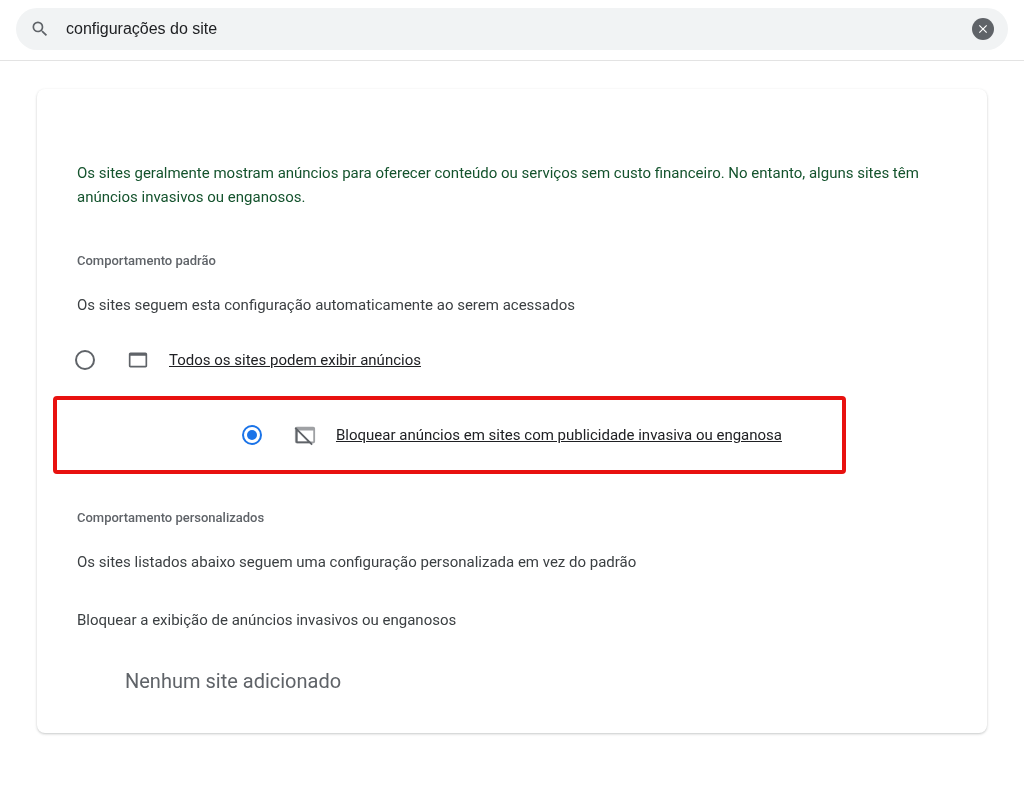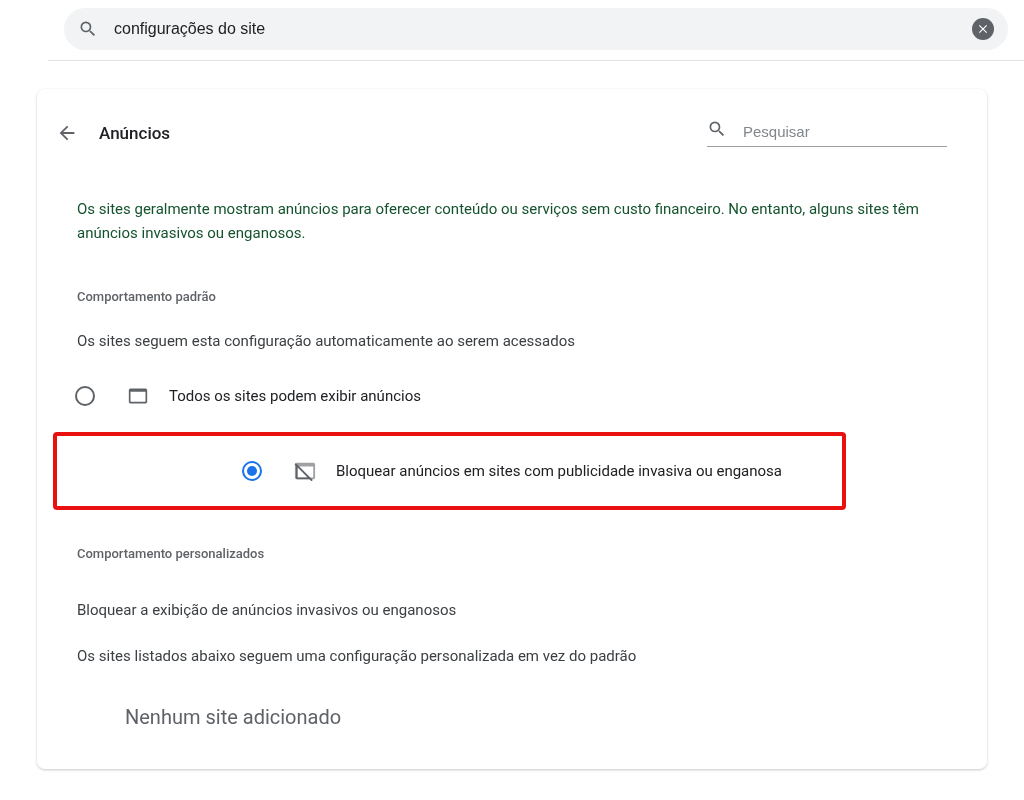--- a/index.html
+++ b/index.html
@@ -8,21 +8,20 @@
       background: #fff;
       width: 1024px;
       height: 800px;
       overflow: hidden;
       color: #202124;
     }
     .searchbar-wrap {
       padding: 8px 16px 10px 16px;
       border-bottom: 1px solid #e3e3e3;
       background: #fff;
-      margin-left: 48px;
     }
     .searchbar {
       display: flex;
       align-items: center;
       background: #f1f3f4;
       border-radius: 26px;
       height: 42px;
       padding: 0 14px;
     }
     .searchbar .search-icon svg { display: block; }
@@ -115,20 +114,21 @@
       margin-top: 28px;
     }
 
     .radio-row {
       display: flex;
       align-items: center;
       margin-top: 28px;
       cursor: pointer;
       padding: 8px 0;
       margin-left: -2px;
+      text-decoration: underline;
     }
     .radio {
       width: 20px;
       height: 20px;
       border: 2px solid #5f6368;
       border-radius: 50%;
       display: flex;
       align-items: center;
       justify-content: center;
       flex-shrink: 0;
@@ -189,36 +189,20 @@
     <input type="text" value="configurações do site" style="">
     <span class="clear-btn">
       <svg width="14" height="14" viewBox="0 0 24 24" fill="#fff">
           <path d="M19 6.41L17.59 5 12 10.59 6.41 5 5 6.41 10.59 12 5 17.59 6.41 19 12 13.41 17.59 19 19 17.59 13.41 12z"></path>
         </svg>
     </span>
   </div>
 </div>
 
 <div class="panel">
-  <div class="panel-header">
-    <span class="back-btn">
-      <svg width="22" height="22" viewBox="0 0 24 24" fill="#5f6368">
-          <path d="M20 11H7.83l5.59-5.59L12 4l-8 8 8 8 1.41-1.41L7.83 13H20v-2z"></path>
-        </svg>
-    </span>
-    <span class="panel-title">Anúncios</span>
-    <div class="panel-search">
-      <span>
-        <svg width="20" height="20" viewBox="0 0 24 24" fill="#5f6368">
-            <path d="M15.5 14h-.79l-.28-.27A6.471 6.471 0 0016 9.5 6.5 6.5 0 109.5 16c1.61 0 3.09-.59 4.23-1.57l.27.28v.79l5 4.99L20.49 19l-4.99-5zm-6 0C7.01 14 5 11.99 5 9.5S7.01 5 9.5 5 14 7.01 14 9.5 11.99 14 9.5 14z"></path>
-          </svg>
-      </span>
-      <input type="text" placeholder="Pesquisar" style="">
-    </div>
-  </div>
 
   <p class="description">Os sites geralmente mostram anúncios para oferecer conteúdo ou serviços sem custo financeiro. No entanto, alguns sites têm anúncios invasivos ou enganosos.</p>
 
   <div class="section-title">Comportamento padrão</div>
   <div class="section-subtitle">Os sites seguem esta configuração automaticamente ao serem acessados</div>
 
   <div class="radio-row">
     <span class="radio">
         <span class="dot"></span>
       </span>
@@ -239,18 +223,18 @@
         <svg width="22" height="22" viewBox="0 0 24 24" fill="#5f6368">
             <path d="M21 3H3c-1.1 0-2 .9-2 2v14c0 1.1.9 2 2 2h18c1.1 0 2-.9 2-2V5c0-1.1-.9-2-2-2zm0 16H3V7h18v12z" opacity=".6"></path>
             <path d="M2.1 3.51L.69 4.92 2 6.23V19c0 1.1.9 2 2 2h12.77l2.31 2.31 1.41-1.41L2.1 3.51zM4 19V8.23L14.77 19H4z"></path>
           </svg>
       </span>
       <span class="row-label">Bloquear anúncios em sites com publicidade invasiva ou enganosa</span>
     </div>
   </div>
 
   <div class="section-title" style="margin-top:36px;">Comportamento personalizados</div>
+  <div class="section-subtitle">Os sites listados abaixo seguem uma configuração personalizada em vez do padrão</div>
+
   <div class="section-subtitle" style="margin-top:40px;">Bloquear a exibição de anúncios invasivos ou enganosos</div>
-
-  <div class="section-subtitle">Os sites listados abaixo seguem uma configuração personalizada em vez do padrão</div>
 
   <div class="no-sites">Nenhum site adicionado</div>
 </div>
 
 </body></html>

